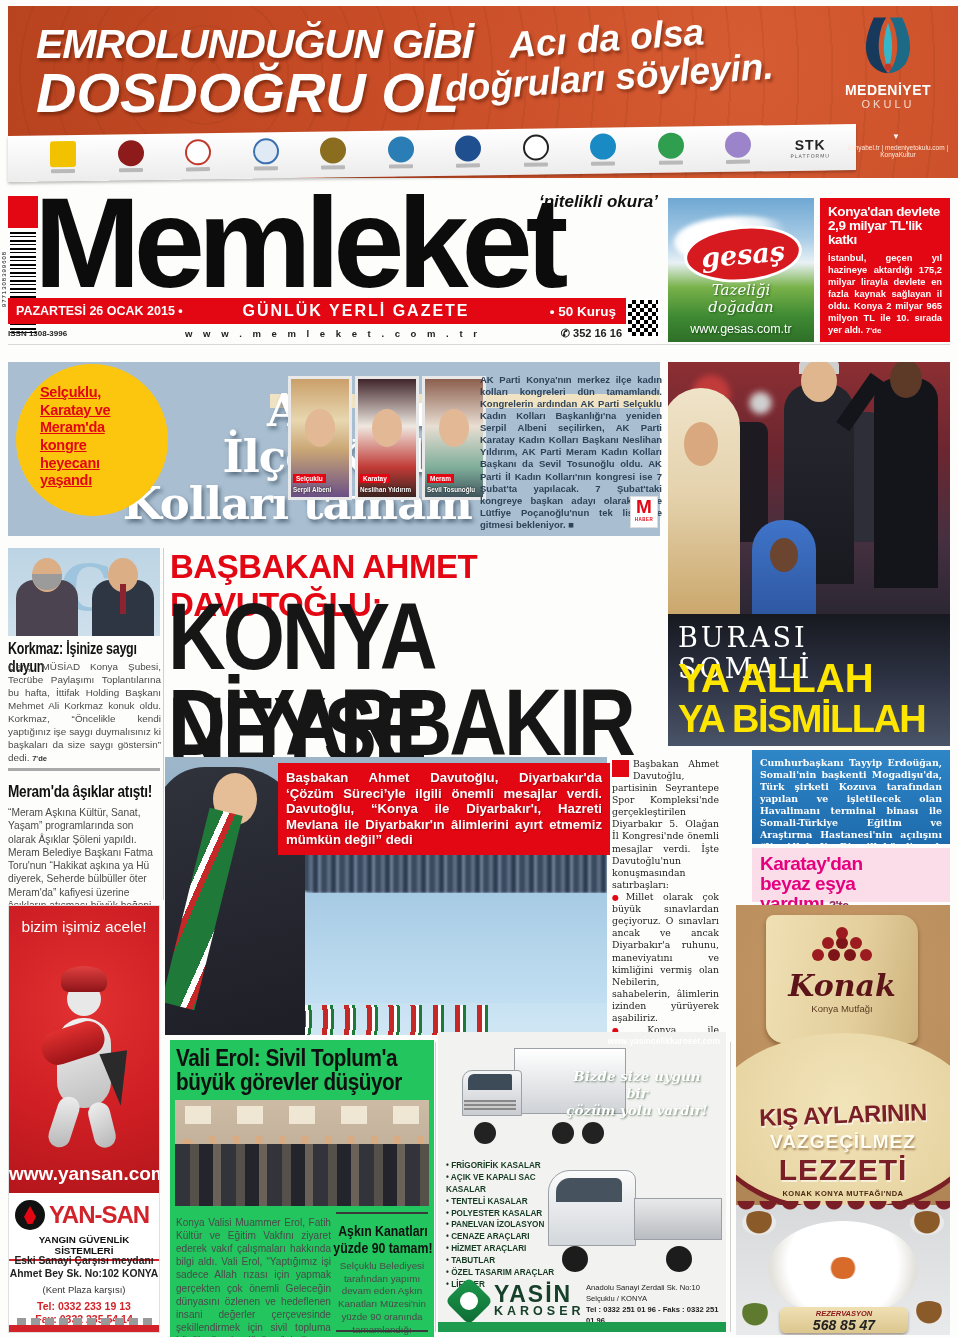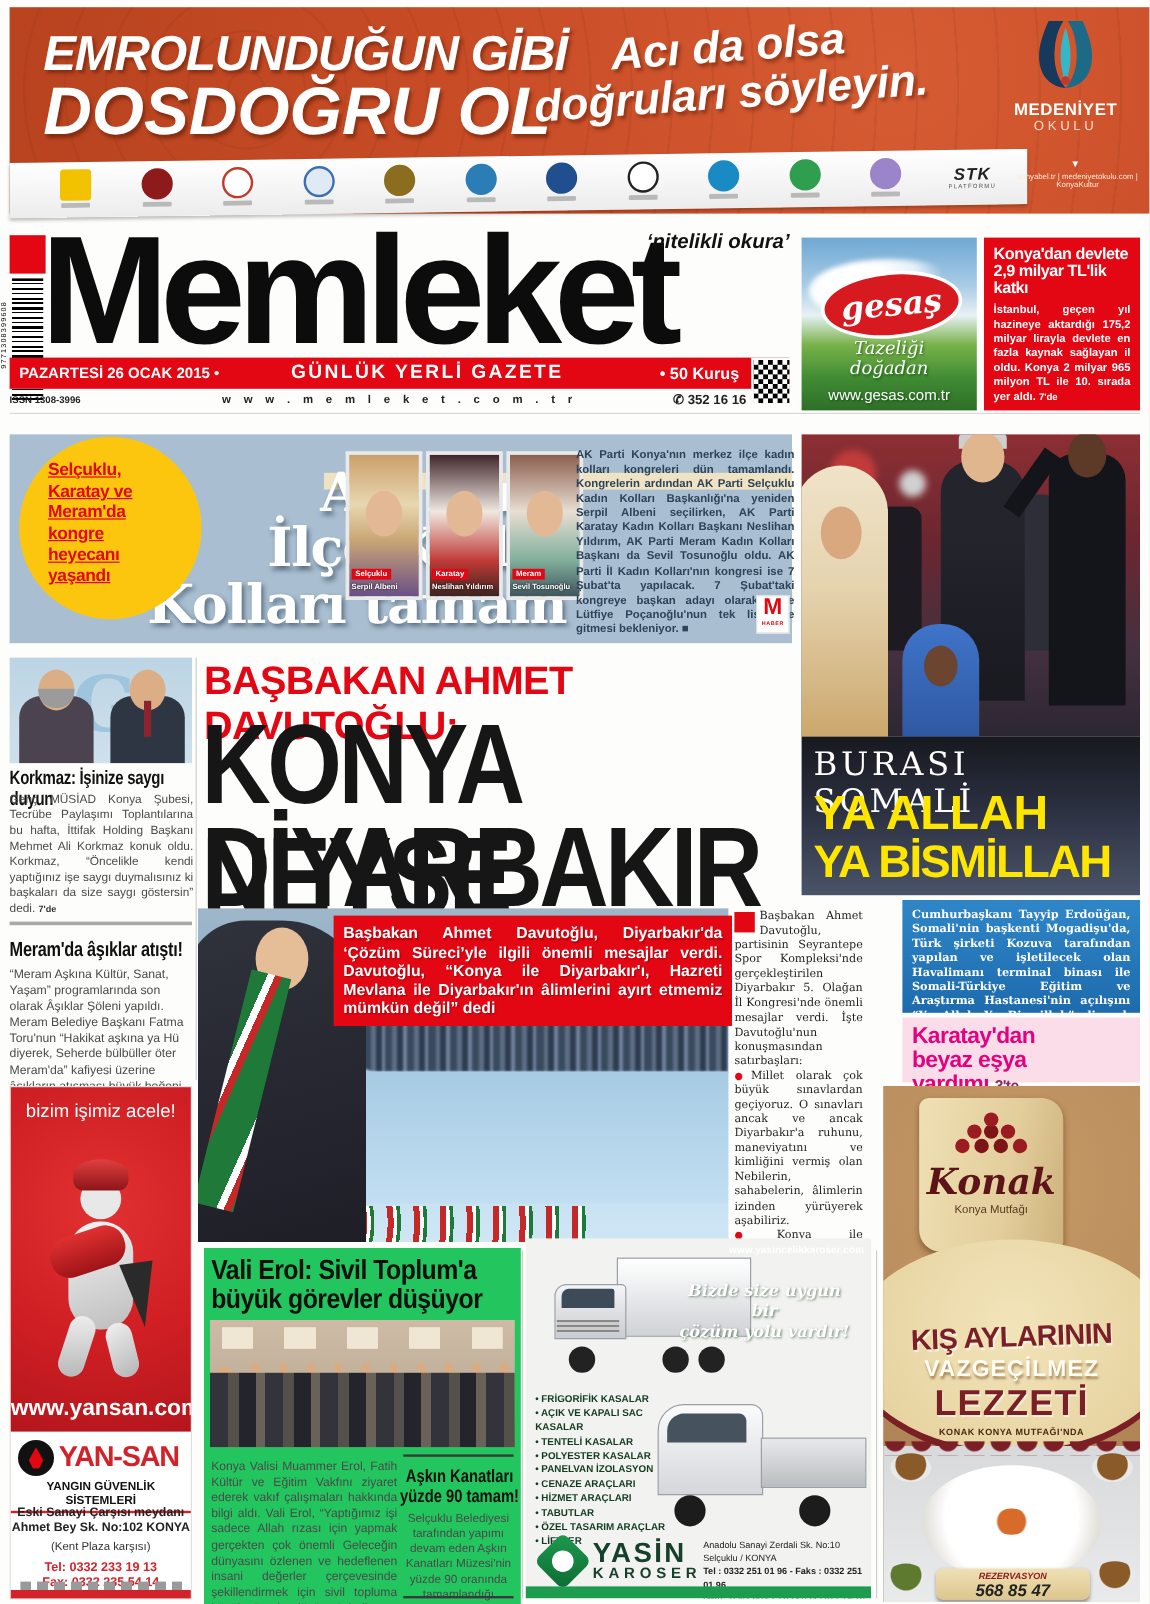--- a/index.html
+++ b/index.html
@@ -31,21 +31,21 @@
   .plogo:nth-child(3) .c{background:#fff;border:2px solid #c0392b;box-sizing:border-box;}
   .plogo:nth-child(4) .c{background:#dfeaf5;border:2px solid #3a6fb0;box-sizing:border-box;}
   .plogo:nth-child(5) .c{background:#8a6d1f;}
   .plogo:nth-child(6) .c{background:#2a7db5;}
   .plogo:nth-child(7) .c{background:#1f4f8f;}
   .plogo:nth-child(8) .c{background:#fff;border:2px solid #222;box-sizing:border-box;}
   .plogo:nth-child(9) .c{background:#1a8ac4;}
   .plogo:nth-child(10) .c{background:#2f9e4f;}
   .plogo:nth-child(11) .c{background:#9b84c9;}
   .stkbox{text-align:center;color:#222;}
-  .stkbox .s1{font-weight:900;font-size:14px;letter-spacing:1px;font-style:italic;}
+  .stkbox .s1{font-weight:900;font-size:14px;letter-spacing:1px;}
   .stkbox .s2{font-size:5px;letter-spacing:1px;color:#555;}
   .b-links{left:838px;top:138px;width:104px;font-size:6.5px;color:#ffe9da;text-align:center;}
   .b-pointer{left:884px;top:126px;color:#fff;font-size:8px;}
 
   
   .red-sq{left:8px;top:196px;width:30px;height:32px;background:#e30613;}
   .barcode{left:10px;top:232px;width:26px;height:102px;background:
     repeating-linear-gradient(180deg,#000 0 2px,#fff 2px 4px,#000 4px 5px,#fff 5px 8px);}
   .barcode span{position:absolute;left:-36px;top:44px;transform:rotate(-90deg);font-size:6px;background:#fff;padding:0 2px;letter-spacing:1px;color:#000;}
   .mm-title{left:34px;top:184px;width:640px;font-weight:900;font-size:128px;letter-spacing:-7px;color:#0c0c0c;
@@ -245,21 +245,21 @@
   #yasin .diamond:after{content:"";position:absolute;left:8px;top:8px;width:18px;height:18px;border-radius:50%;background:#fff;}
   #yasin .bt{line-height:.95;}
   #yasin .b1{color:#17402a;font-weight:900;font-size:23px;letter-spacing:2px;}
   #yasin .b2{color:#17402a;font-weight:700;font-size:12.5px;letter-spacing:4px;}
   #yasin .contact{position:absolute;left:148px;top:250px;width:136px;color:#222;font-size:7.6px;line-height:1.45;}
   #yasin .gbar{position:absolute;left:0;bottom:0;width:100%;height:10px;background:#1d9b4e;}
 
   
   #konak{left:736px;top:905px;width:214px;height:430px;overflow:hidden;
     background:radial-gradient(circle at 50% 18%,#c79a66 0%,#b4895a 55%,#9e7448 100%);}
-  #konak .scroll{position:absolute;left:30px;top:10px;width:120px;height:128px;border-radius:8px 18px 8px 18px;
+  #konak .scroll{position:absolute;left:30px;top:10px;width:152px;height:128px;border-radius:8px 18px 8px 18px;
     background:linear-gradient(100deg,#efe0b4 0%,#e3ce9c 60%,#cdb27c 100%);box-shadow:0 3px 5px rgba(60,30,0,.4);text-align:center;}
   #konak .orn{position:relative;margin:12px auto 0;width:12px;height:12px;border-radius:50%;background:#9b1b20;
     box-shadow:-14px 10px 0 #9b1b20, 14px 10px 0 #9b1b20, 0 10px 0 #7d1418, -24px 22px 0 #9b1b20, 24px 22px 0 #9b1b20, -8px 22px 0 #7d1418, 8px 22px 0 #7d1418;}
   #konak .kbrand{margin-top:32px;font-family:"DejaVu Serif",serif;font-style:italic;font-weight:700;font-size:30px;color:#5d1418;line-height:1;}
   #konak .ksub{font-size:9.5px;color:#5a3a20;margin-top:2px;}
   #konak .scr{position:absolute;left:0;top:150px;width:100%;text-align:center;color:#f0d9a0;
     font-family:"DejaVu Serif",serif;font-style:italic;font-size:11.5px;line-height:1.4;}
   #konak .disc{position:absolute;left:-28px;top:128px;width:272px;height:176px;border-radius:50%;
     background:radial-gradient(circle at 50% 40%,#f2e4ba 0%,#e7d4a2 70%,#d9c188 100%);box-shadow:0 6px 0 #7b1f26;}
   #konak .h1{position:absolute;left:0;top:196px;width:100%;text-align:center;font-weight:900;font-size:24px;color:#7b1f26;letter-spacing:-.5px;text-shadow:1px 2px 0 rgba(255,255,255,.6);transform:rotate(-2deg);}

